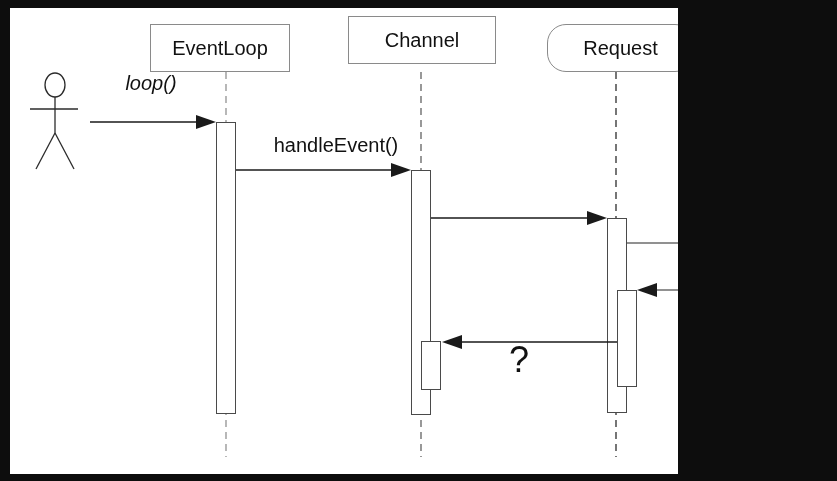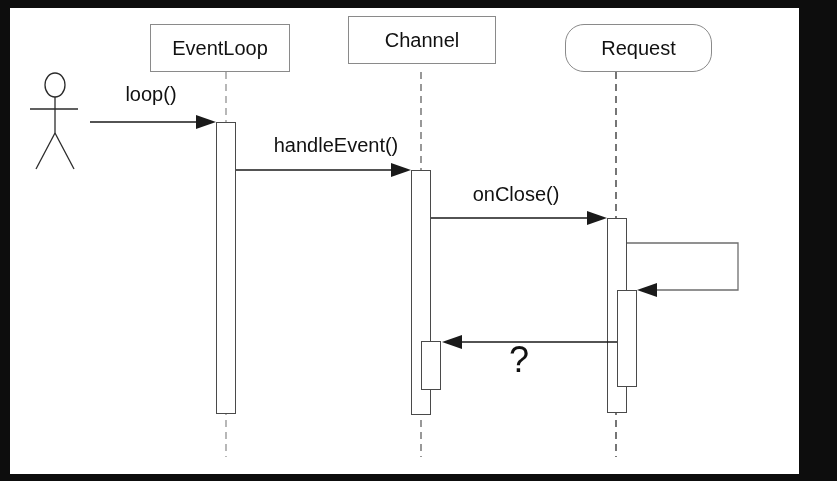--- a/index.html
+++ b/index.html
@@ -2,21 +2,21 @@
 <html><head>
 <meta charset="utf-8">
 <style>
   html, body {
     margin: 0;
     padding: 0;
     background: #0d0d0d;
   }
   .canvas {
     position: relative;
-    width: 799px;
+    width: 678px;
     height: 481px;
     background: #0d0d0d;
     font-family: "Liberation Sans", sans-serif;
     overflow: hidden;
   }
   .paper {
     position: absolute;
     left: 10px;
     top: 8px;
     width: 821px;
@@ -36,21 +36,21 @@
     background: #ffffff;
     border: 1px solid #8a8a8a;
     display: flex;
     align-items: center;
     justify-content: center;
     font-size: 20px;
     color: #111111;
   }
   #box-eventloop { left: 150px; top: 24px; width: 140px; height: 48px; }
   #box-channel   { left: 348px; top: 16px; width: 148px; height: 48px; }
-  #box-request   { left: 565px; top: 24px; width: 147px; height: 48px; border-radius: 19px; }
+  #box-request   { left: 547px; top: 24px; width: 147px; height: 48px; border-radius: 19px; }
 
   .activation-bar {
     position: absolute;
     box-sizing: border-box;
     width: 20px;
     background: #ffffff;
     border: 1px solid #4a4a4a;
   }
   #bar-eventloop      { left: 216px; top: 122px; height: 292px; }
   #bar-channel        { left: 411px; top: 170px; height: 245px; }
@@ -59,21 +59,21 @@
   #bar-request-nested { left: 617px; top: 290px; height: 97px; }
 
   .msg-label {
     position: absolute;
     font-size: 20px;
     line-height: 22px;
     color: #111111;
     text-align: center;
     white-space: nowrap;
   }
-  #label-loop          { left: 98px;  top: 83px;  width: 106px; }
+  #label-loop          { left: 98px;  top: 72px;  width: 106px; font-style: italic; }
   #label-handleevent   { left: 256px; top: 134px; width: 160px; }
   #label-onclose       { left: 446px; top: 183px; width: 140px; }
   #label-removechannel { left: 650px; top: 255px; width: 180px; }
   #label-delete        { left: 462px; top: 305px; width: 100px; }
   #label-question {
     left: 489px; top: 340px; width: 60px;
     font-size: 36px; line-height: 40px;
   }
 </style>
 </head>
@@ -136,16 +136,15 @@
     </g>
 
     <g>
       <line x1="617" y1="342" x2="446" y2="342" stroke="#1a1a1a" stroke-width="1.3"></line>
       <polygon points="442,342 462,335 462,349" fill="#1a1a1a"></polygon>
     </g>
   </svg>
 
   <div class="msg-label" id="label-loop">loop()</div>
   <div class="msg-label" id="label-handleevent">handleEvent()</div>
-  <div class="msg-label" id="label-onclose">onClose()</div>
   <div class="msg-label" id="label-question">?</div>
 
 </div>
 
 </body></html>

